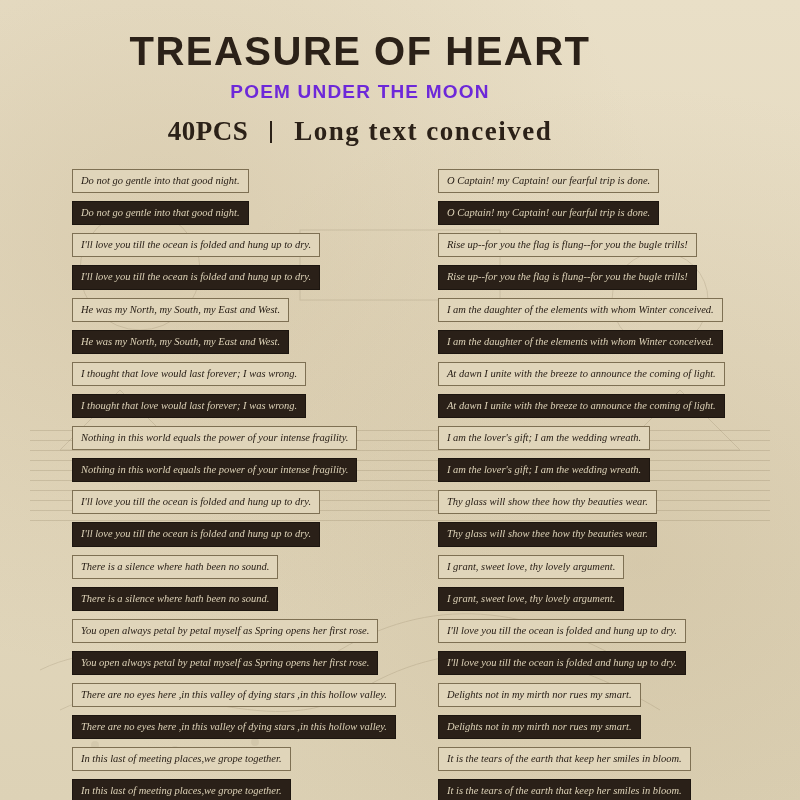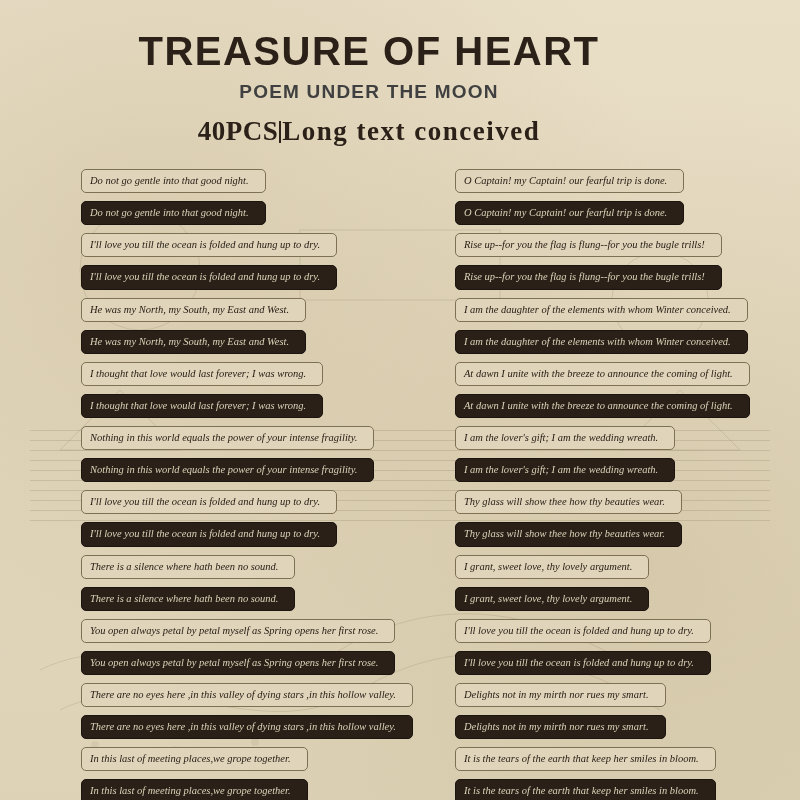--- a/index.html
+++ b/index.html
@@ -44,49 +44,48 @@
     height: 1px;
     background: #7a6a4c;
     margin-bottom: 9px;
   }
   .page {
     position: relative;
     width: 720px;
     height: 800px;
     box-sizing: border-box;
     padding: 20px 30px 0 30px;
-    margin-left: 9px;
   }
   .header {
     text-align: center;
     user-select: none;
   }
   .title {
     font-family: "Liberation Sans", sans-serif;
     font-weight: bold;
     font-size: 40px;
     letter-spacing: 1.5px;
     color: #2b2118;
     margin: 10px 0 0 0;
     line-height: 1.05;
   }
   .subtitle {
     font-family: "Liberation Sans", sans-serif;
     font-weight: bold;
     font-size: 19px;
     letter-spacing: 1.2px;
-    color: #404040;
+    color: #6d28d9;
     margin: 9px 0 0 0;
   }
   .count-row {
     margin: 13px 0 0 0;
     display: flex;
     align-items: center;
     justify-content: center;
-    gap: 1px;
+    gap: 22px;
   }
   .count-pcs {
     font-family: "Liberation Serif", serif;
     font-weight: bold;
     font-size: 27px;
     color: #2b2118;
     letter-spacing: 0.5px;
   }
   .count-sep {
     display: inline-block;
@@ -108,28 +107,28 @@
     padding: 0 42px;
   }
   .col {
     flex: 1 1 0;
     display: flex;
     flex-direction: column;
     gap: 8px;
   }
   .sticker {
     box-sizing: border-box;
-    padding: 4px 16px 5px 8px;
+    padding: 4px 8px 5px 8px;
     font-family: "Liberation Serif", serif;
     font-style: italic;
     font-size: 10.5px;
     line-height: 1.25;
     white-space: nowrap;
     overflow: hidden;
-    border-radius: 5px;
+    border-radius: 0;
     align-self: flex-start;
     max-width: 100%;
   }
   .sticker.light {
     background: #e0d5ba;
     color: #231a12;
     border: 1px solid #7e7053;
   }
   .sticker.dark {
     background: #2a2018;

